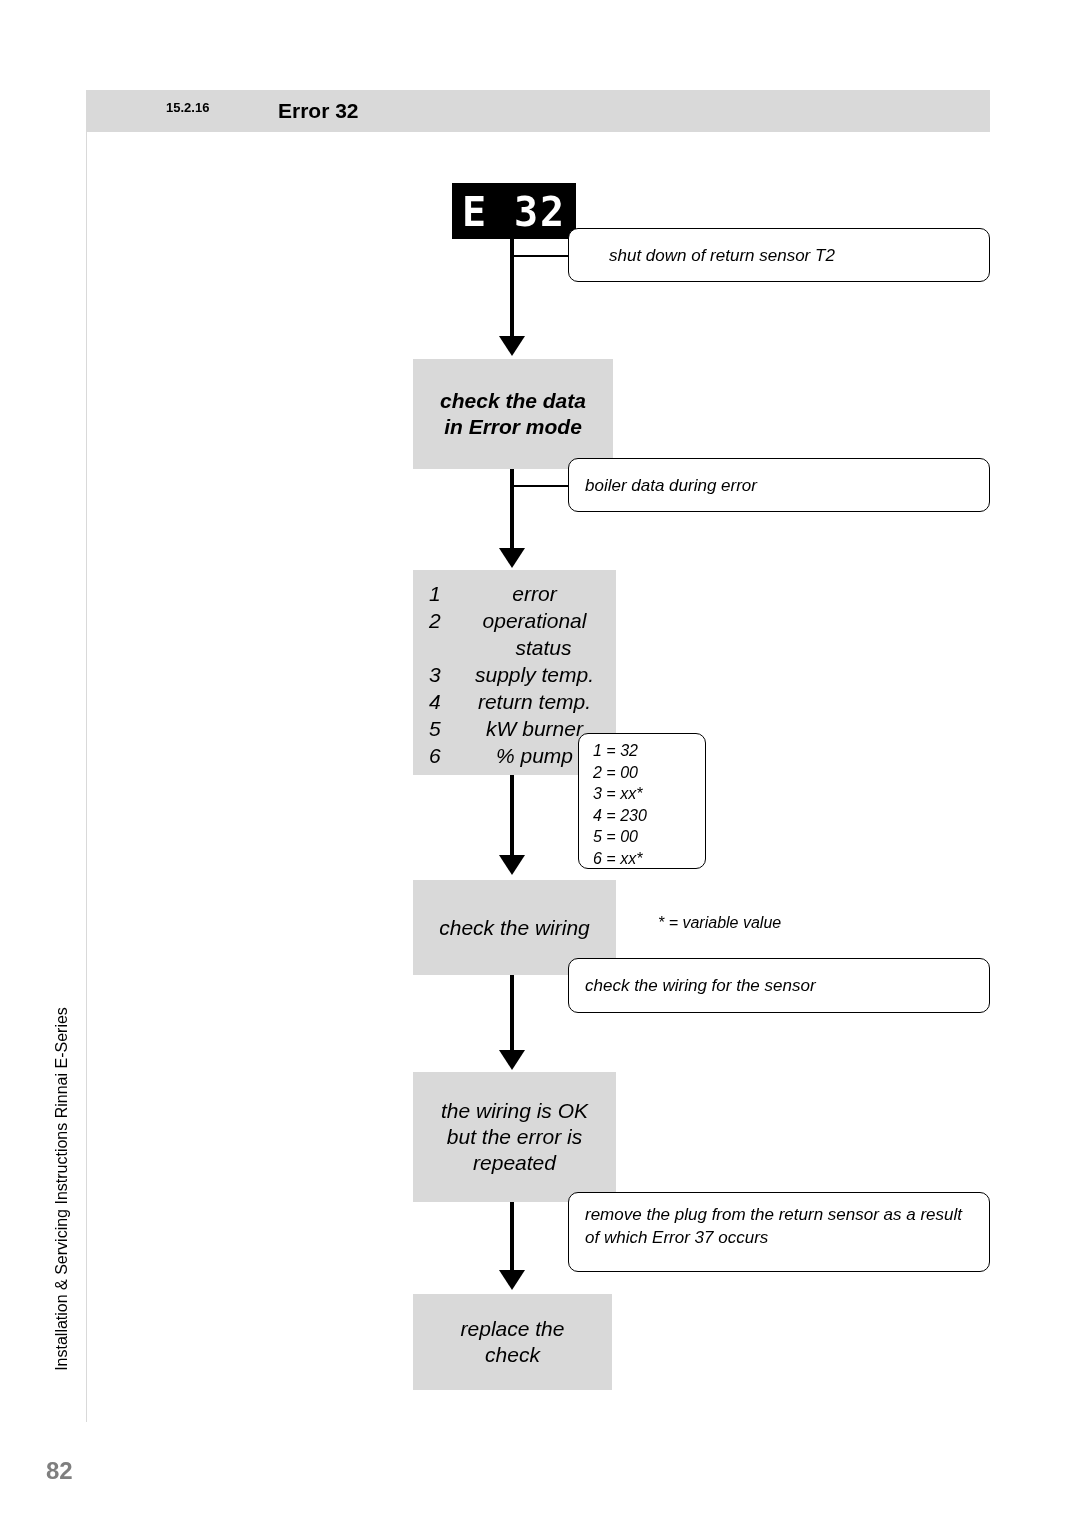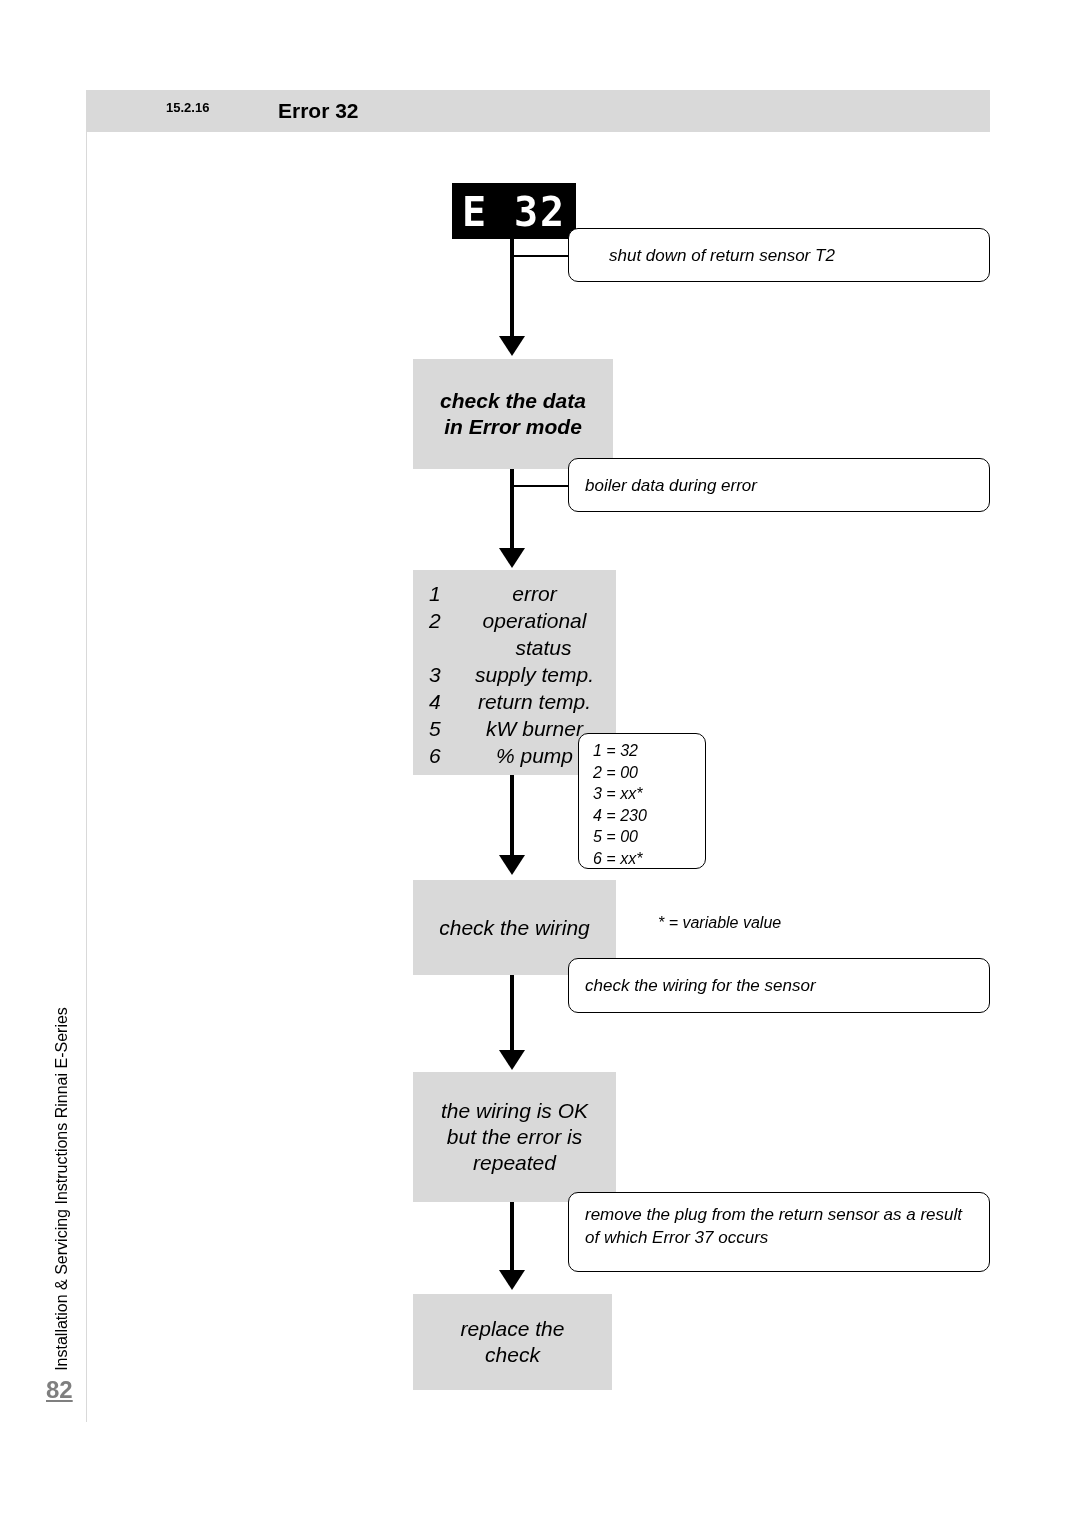--- a/index.html
+++ b/index.html
@@ -51,25 +51,24 @@
     transform: rotate(-90deg);
     transform-origin: center center;
     font-size: 16px;
     color: #000;
     text-align: center;
     white-space: nowrap;
   }
   .page-num {
     position: absolute;
     left: 46px;
-    top: 1376px;
+    top: 1457px;
     font-size: 24px;
     font-weight: bold;
     color: #7f7f7f;
-    text-decoration: underline;
   }
   .left-rule {
     position: absolute;
     left: 86px;
     top: 132px;
     width: 1px;
     height: 1290px;
     background: #d9d9d9;
   }
 

